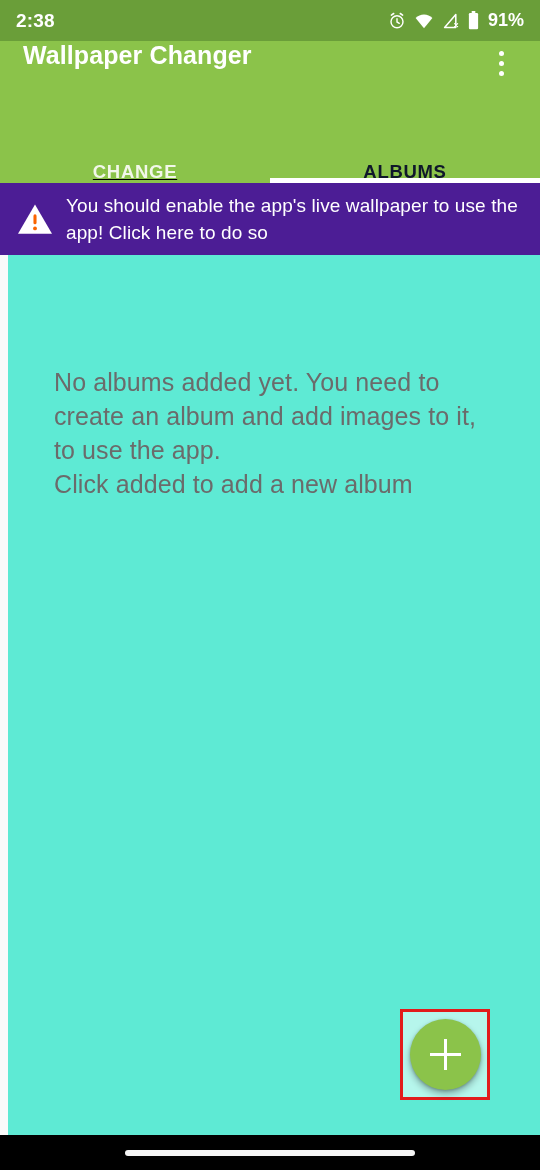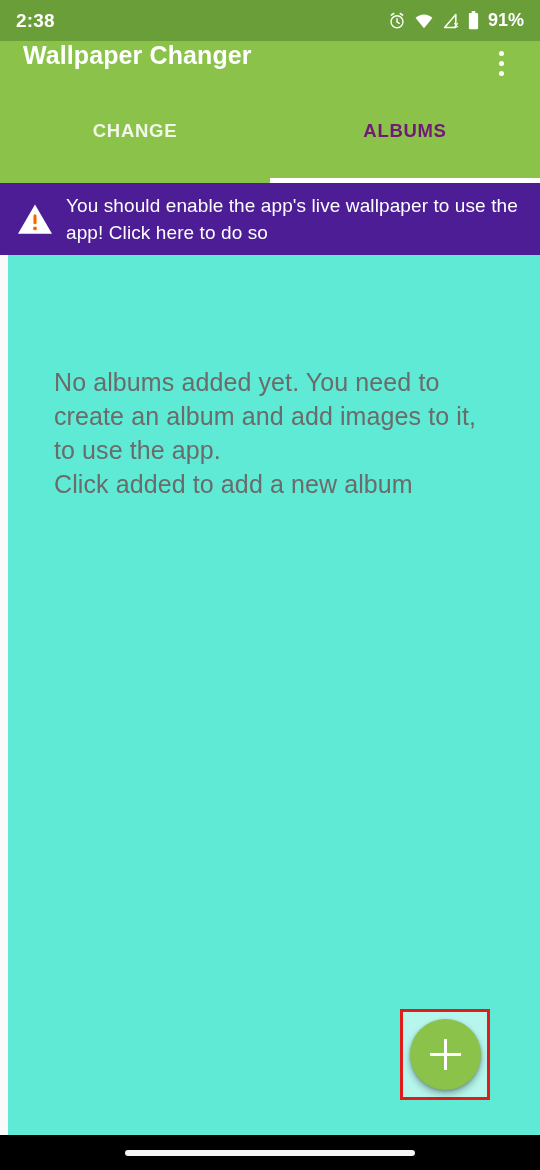--- a/index.html
+++ b/index.html
@@ -92,26 +92,27 @@
     top: 120px; left: 0;
     width: 540px;
     height: 63px;
     background: #8bc34a;
     display: flex;
   }
   .tab {
     flex: 1;
     position: relative;
     display: flex;
-    align-items: flex-start;
-    justify-content: center;
-    cursor: pointer;
+    align-items: flex-end;
+    justify-content: center;
+    cursor: pointer;
+    text-decoration: underline;
   }
   .tab-label {
-    color: #701a75;
+    color: #0f172a;
     font-size: 18.5px;
     font-weight: bold;
     letter-spacing: 0.7px;
   }
   .tab.inactive .tab-label { color: #f2f7ea; }
   .tab-indicator {
     position: absolute;
     bottom: 0;
     left: 0;
     width: 100%;

